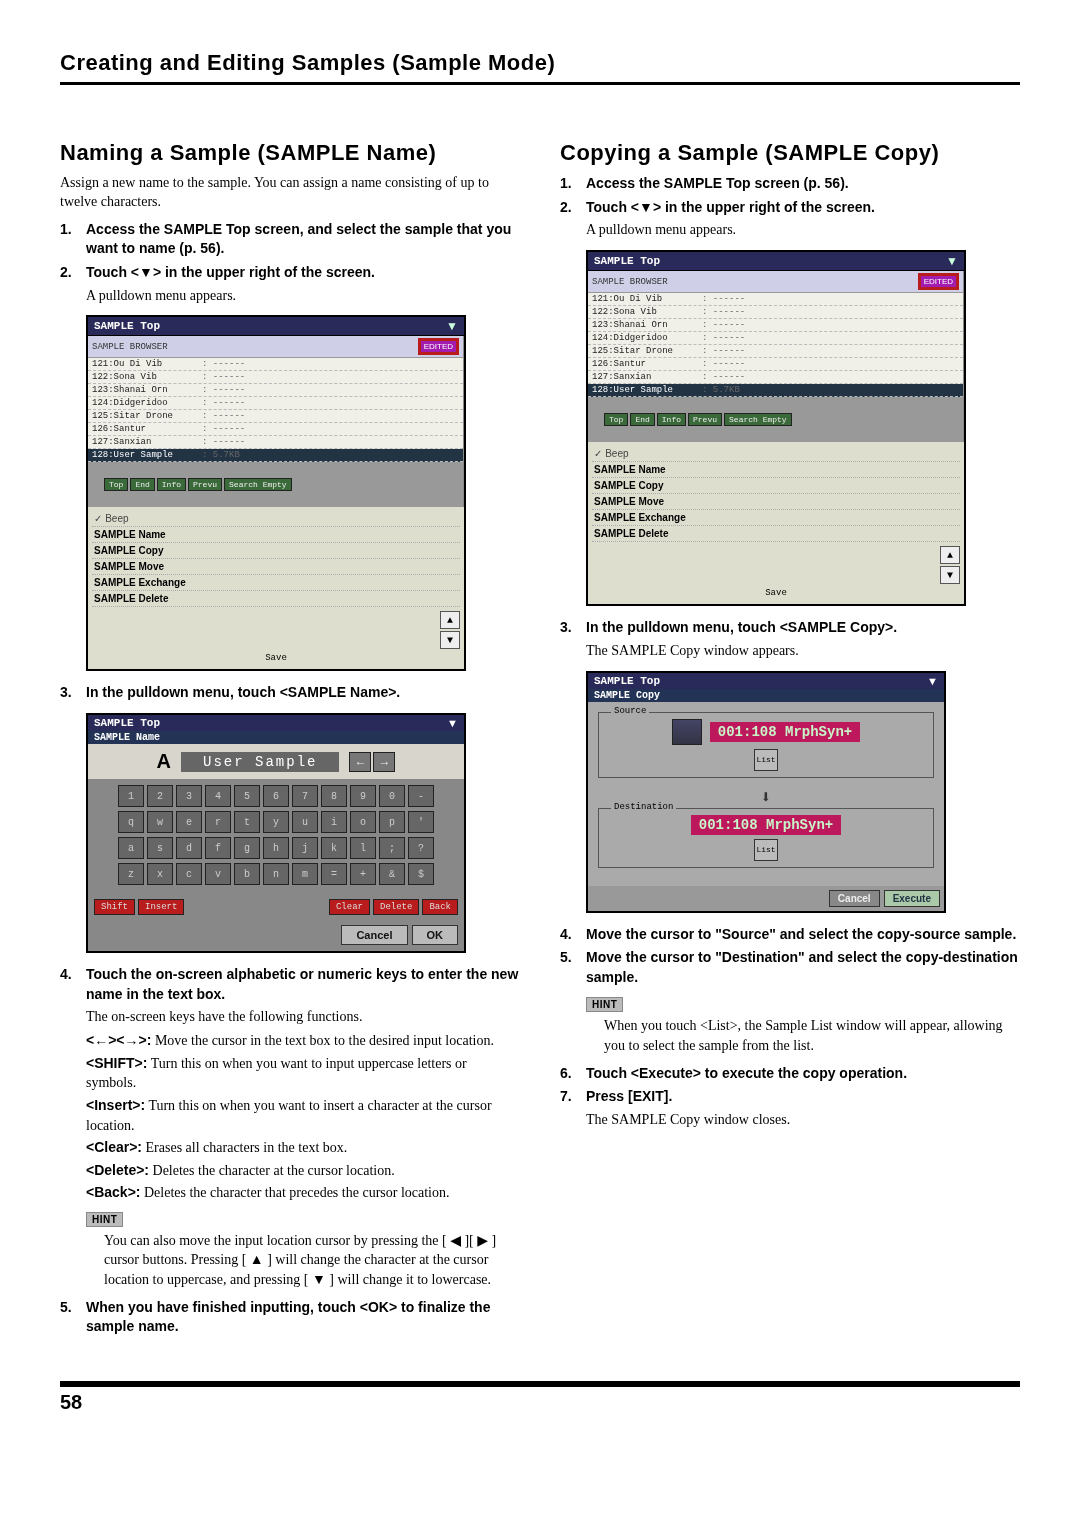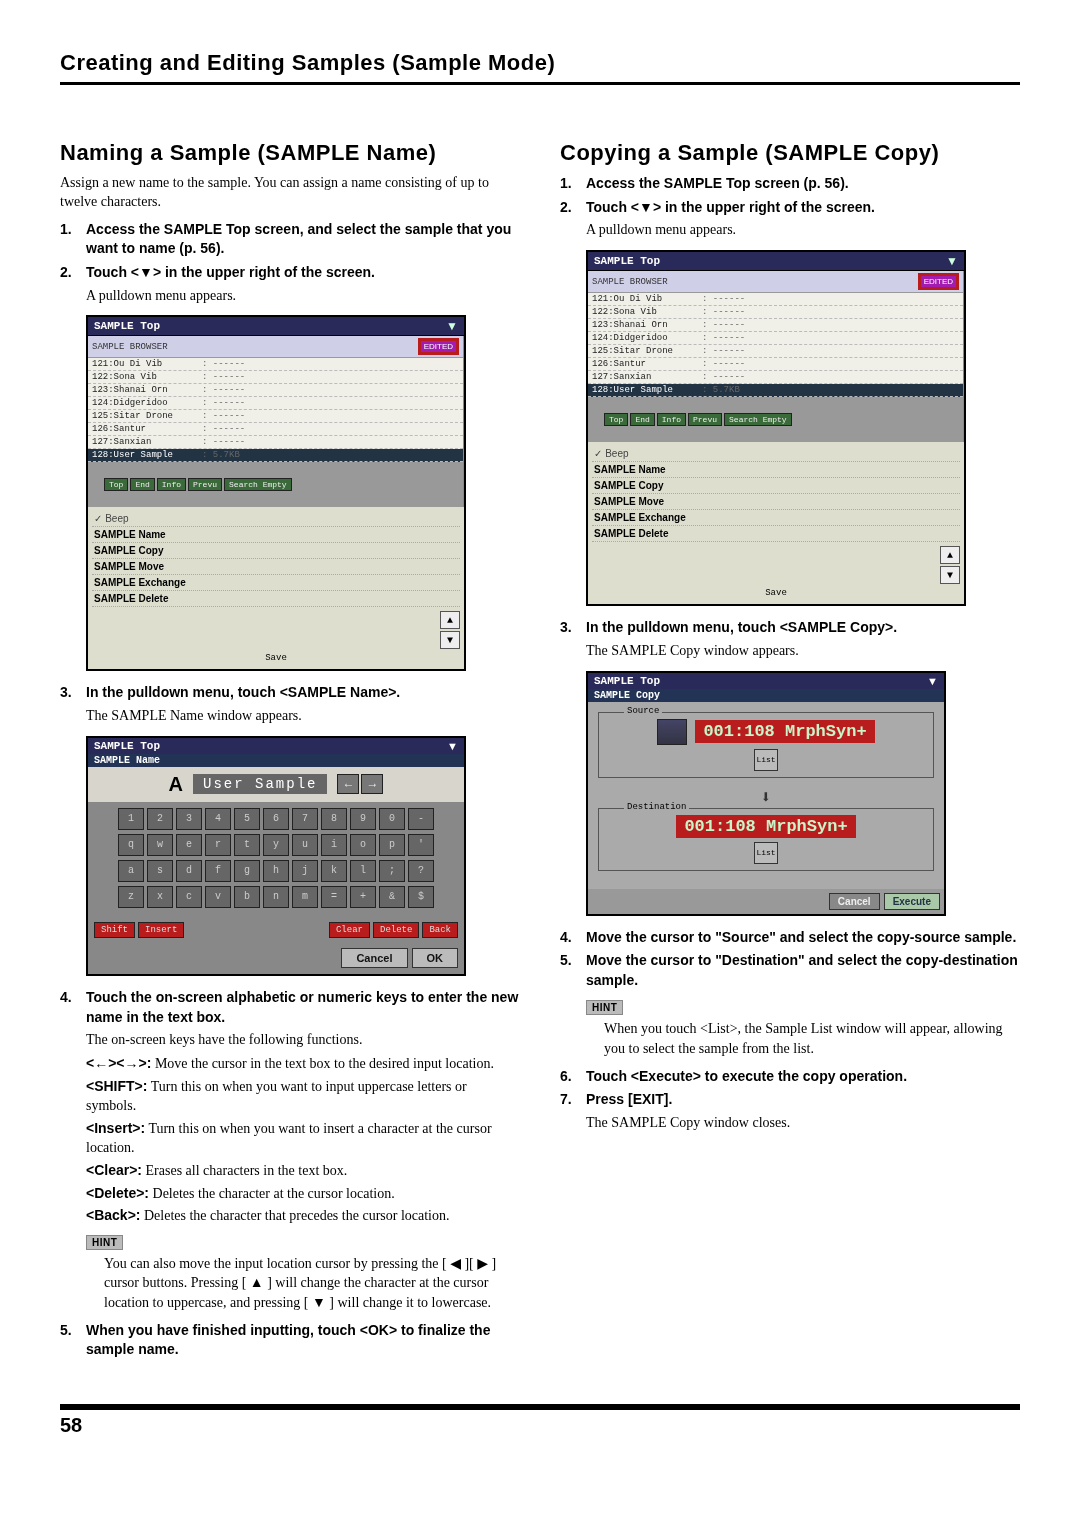--- a/index.html
+++ b/index.html
@@ -126,41 +126,41 @@
     clear:both; margin-top:8px; padding:2px; font-size:9px; text-align:center;
   }
 
   .kbdshot { margin:10px 0 12px 26px; border:2px solid #000; background:#2b2b2b; width:380px; font-family:"Courier New",monospace; }
   .kbdshot .titlebar { display:flex; justify-content:space-between; background:#2a2a5a; color:#fff; padding:2px 6px; font-size:11px; font-weight:bold;}
   .kbdshot .subbar { background:#223355; color:#fff; padding:1px 6px; font-size:10px; font-weight:bold;}
   .kbdshot .display {
     display:flex; align-items:center; justify-content:center; gap:10px; background:#d8d6cc; padding:6px;
   }
   .kbdshot .display .aa { font-family:Arial; font-size:20px; font-weight:bold; color:#000; }
-  .kbdshot .display .textbox { background:#666; color:#fff; padding:2px 10px; font-size:14px; letter-spacing:2px;}
+  .kbdshot .display .textbox { background:#666; color:#fff; padding:2px 22px; font-size:14px; letter-spacing:2px;}
   .kbdshot .display .navkeys { display:flex; gap:2px; }
   .kbdshot .display .navkeys .k { width:22px;height:20px;background:#777;border:1px solid #222;display:flex;align-items:center;justify-content:center;color:#eee;font-size:12px;}
   .kbdshot .keyrows { background:#888; padding:6px; }
   .kbdshot .keyrow { display:flex; gap:3px; margin-bottom:4px; justify-content:center;}
   .kbdshot .key { width:26px;height:22px;background:#666;border:1px solid #222;color:#ccc;display:flex;align-items:center;justify-content:center;font-size:10px;}
   .kbdshot .controls { display:flex; gap:3px; padding:4px 6px; background:#888;}
   .kbdshot .ctl { background:#b91c1c; border:1px solid #222; color:#ddd; font-size:9px; padding:2px 6px;}
   .kbdshot .ctl.spacer { flex:1; background:transparent; border:none;}
   .kbdshot .bottom { display:flex; justify-content:flex-end; gap:4px; padding:6px; background:#888;}
   .kbdshot .bigbtn { background:#bbb; border:1px solid #333; color:#111; font-family:Arial; font-weight:bold; font-size:11px; padding:3px 14px;}
 
   .copyshot { margin:10px 0 12px 26px; border:2px solid #000; width:360px; font-family:"Courier New",monospace; background:#999;}
   .copyshot .titlebar { display:flex; justify-content:space-between; background:#2a2a5a; color:#fff; padding:2px 6px; font-size:11px; font-weight:bold;}
   .copyshot .subbar { background:#223355; color:#fff; padding:1px 6px; font-size:10px; font-weight:bold;}
   .copyshot .cbody { background:#aaa; padding:10px; }
   .copyshot .groupbox { border:1px solid #555; margin-bottom:8px; padding:6px; position:relative; }
-  .copyshot .groupbox .legend { position:absolute; top:-7px; left:25px; background:#aaa; font-size:9px; padding:0 3px;}
+  .copyshot .groupbox .legend { position:absolute; top:-7px; left:12px; background:#aaa; font-size:9px; padding:0 3px;}
   .copyshot .samprow { display:flex; align-items:center; gap:8px; justify-content:center;}
   .copyshot .waveicon { width:30px; height:26px; background:linear-gradient(#446,#334); border:1px solid #222;}
-  .copyshot .sampname { background:#b91c1c; color:#c8f4c8; padding:2px 8px; font-size:17px; font-weight:bold;}
+  .copyshot .sampname { background:#be185d; color:#c8f4c8; padding:2px 8px; font-size:14px; font-weight:bold;}
   .copyshot .listbtn { width:24px;height:22px;background:#bbb;border:1px solid #333;display:flex;align-items:center;justify-content:center;font-size:8px;margin:4px auto 0;}
   .copyshot .downarrow { text-align:center; font-size:18px; color:#333;}
   .copyshot .bottomrow { display:flex; justify-content:flex-end; gap:4px; padding:4px;}
   .copyshot .btn { background:#888; border:1px solid #333; color:#eee; font-family:Arial; font-weight:bold; font-size:10px; padding:2px 8px;}
   .copyshot .btn.exec { background:#a9c9a9; color:#234;}
 
   .footer-rule { margin-top: 40px; border-top: 6px solid #000; padding-top: 4px; }
   .pagenum { font-family: Arial, Helvetica, sans-serif; font-weight: bold; font-size: 20px; }
   .tri {font-family: Arial, sans-serif;}
 </style>
@@ -257,21 +257,20 @@
           </div>
         </div>
       </div>
 
       <ol class="steps">
         <li>
             <span class="num">3.</span>
             <span class="body bold-step">In the pulldown menu, touch &lt;SAMPLE Name&gt;.</span>
           </li>
       </ol>
-      <p class="sub">The SAMPLE Name window appears.</p>
 
       
       <div class="kbdshot">
         <div class="titlebar">
             <span>SAMPLE Top</span>
             <span class="tri">▼</span>
           </div>
         <div class="subbar">SAMPLE Name</div>
         <div class="display">
           <span class="aa">A</span>

